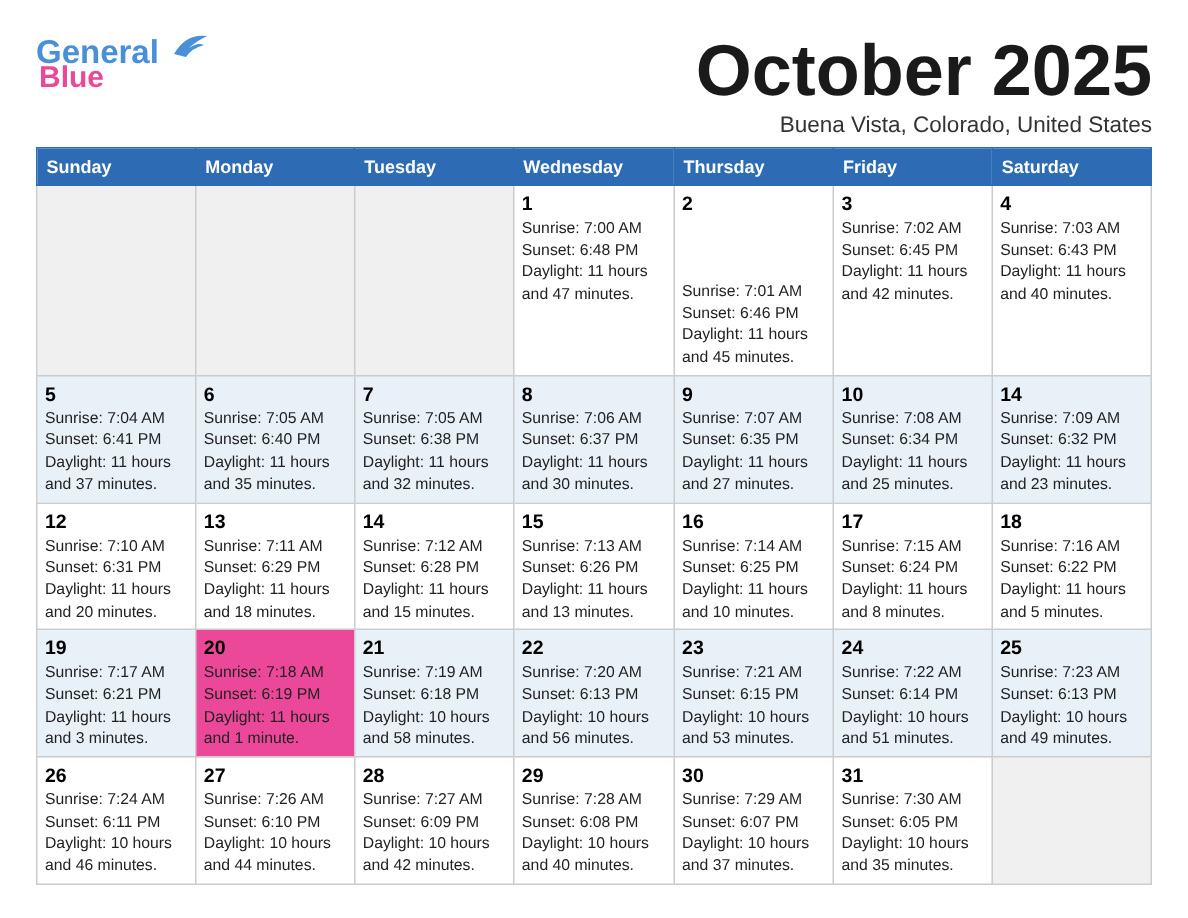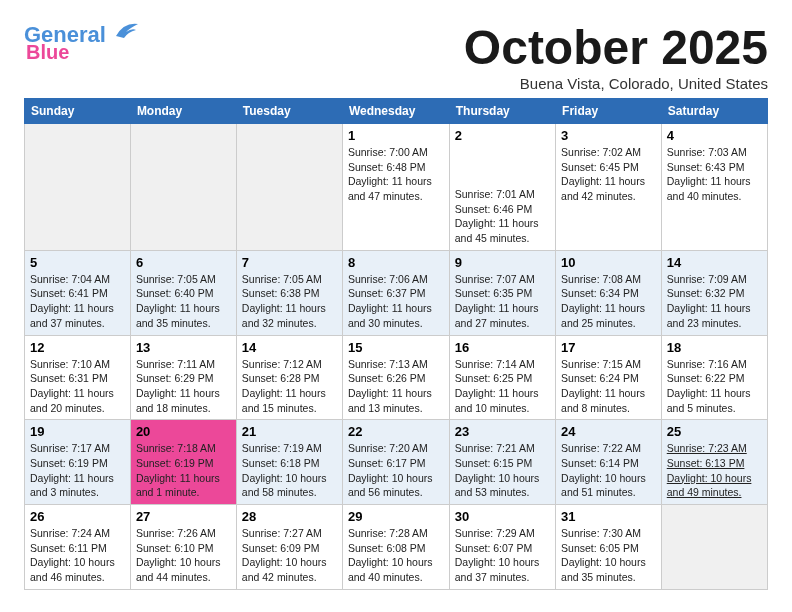--- a/index.html
+++ b/index.html
@@ -253,62 +253,62 @@
           <div class="day-info" style="white-space: pre-line;">Sunrise: 7:16 AM
 Sunset: 6:22 PM
 Daylight: 11 hours
 and 5 minutes.</div>
         </td>
       </tr>
       <tr>
         <td style="background: rgb(232, 240, 248);">
           <span class="day-num">19</span>
           <div class="day-info" style="white-space: pre-line;">Sunrise: 7:17 AM
-Sunset: 6:19 PM
+Sunset: 6:21 PM
 Daylight: 11 hours
 and 3 minutes.</div>
         </td>
         <td style="background: #ec4899;">
           <span class="day-num">20</span>
           <div class="day-info" style="white-space: pre-line;">Sunrise: 7:18 AM
 Sunset: 6:19 PM
 Daylight: 11 hours
 and 1 minute.</div>
         </td>
         <td style="background: rgb(232, 240, 248);">
           <span class="day-num">21</span>
           <div class="day-info" style="white-space: pre-line;">Sunrise: 7:19 AM
 Sunset: 6:18 PM
 Daylight: 10 hours
 and 58 minutes.</div>
         </td>
         <td style="background: rgb(232, 240, 248);">
           <span class="day-num">22</span>
           <div class="day-info" style="white-space: pre-line;">Sunrise: 7:20 AM
-Sunset: 6:17 PM
+Sunset: 6:13 PM
 Daylight: 10 hours
 and 56 minutes.</div>
         </td>
         <td style="background: rgb(232, 240, 248);">
           <span class="day-num">23</span>
           <div class="day-info" style="white-space: pre-line;">Sunrise: 7:21 AM
 Sunset: 6:15 PM
 Daylight: 10 hours
 and 53 minutes.</div>
         </td>
         <td style="background: rgb(232, 240, 248);">
           <span class="day-num">24</span>
           <div class="day-info" style="white-space: pre-line;">Sunrise: 7:22 AM
 Sunset: 6:14 PM
 Daylight: 10 hours
 and 51 minutes.</div>
         </td>
         <td style="background: rgb(232, 240, 248);">
           <span class="day-num">25</span>
-          <div class="day-info" style="white-space: pre-line; text-decoration: underline;">Sunrise: 7:23 AM
+          <div class="day-info" style="white-space: pre-line;">Sunrise: 7:23 AM
 Sunset: 6:13 PM
 Daylight: 10 hours
 and 49 minutes.</div>
         </td>
       </tr>
       <tr>
         <td>
           <span class="day-num">26</span>
           <div class="day-info" style="white-space: pre-line;">Sunrise: 7:24 AM
 Sunset: 6:11 PM

